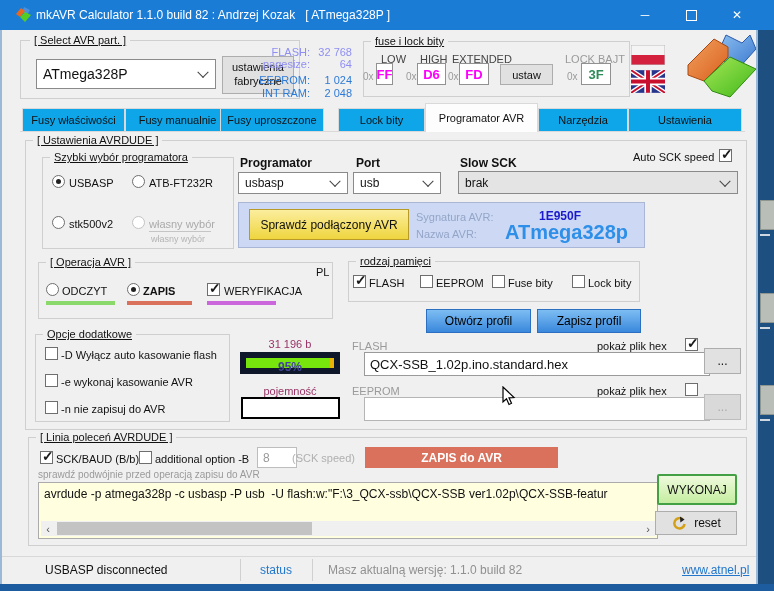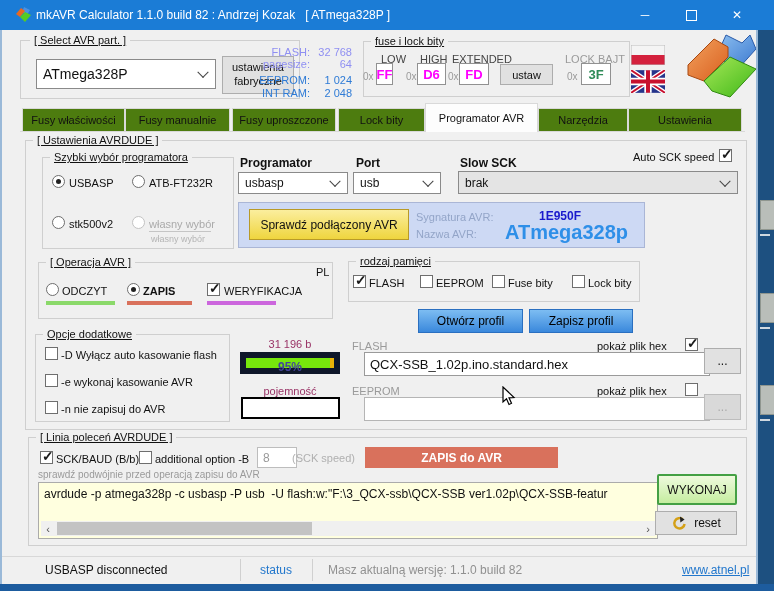--- a/index.html
+++ b/index.html
@@ -27,25 +27,25 @@
        justify-content:center;text-align:center;font-size:11px;cursor:default;}
   .cb{width:13px;height:13px;background:#fff;border:1px solid #6e6e6e;box-sizing:border-box;}
   .cb.checked::after{content:"✓";position:absolute;left:1px;top:-4px;font-size:14px;font-weight:bold;color:#1a1a1a;}
   .radio{width:13px;height:13px;border-radius:50%;background:#fff;border:1px solid #6e6e6e;box-sizing:border-box;}
   .radio.selected::after{content:"";position:absolute;left:3px;top:3px;width:5px;height:5px;border-radius:50%;background:#222;}
   .radio.disabled{border-color:#c3c3c3;}
   .hexbox{background:#fff;border:1px solid #919191;box-sizing:border-box;display:flex;align-items:center;
           justify-content:center;font-size:13px;font-weight:bold;color:#ff00ff;}
   .ubar{height:4px;}
   
-  .tab{top:108px;height:24px;background:#4d7c0f;border:1px solid #d9d9d9;box-sizing:border-box;
+  .tab{top:108px;height:24px;background:#0ea5e9;border:1px solid #d9d9d9;box-sizing:border-box;
        display:flex;align-items:center;justify-content:center;font-size:11px;}
   .tab.active{top:103px;height:29px;background:#fdfdfd;border-bottom:none;z-index:3;}
   .bluebtn{background:linear-gradient(#7dbdf2,#3a88dc);border:1px solid #2a6fc0;box-sizing:border-box;
-           display:flex;align-items:center;justify-content:center;font-size:12px;color:#000;}
+           display:flex;align-items:center;justify-content:center;font-size:12px;color:#000;margin-left:8px;}
   .field{background:#fff;border:1px solid #9a9a9a;box-sizing:border-box;display:flex;align-items:center;
          padding-left:5px;font-size:13px;margin-left:12px;}
   .desk-icon{background:#b9beb9;border:1px solid #8f968f;}
 </style>
 </head>
 <body>
 
 <div class="stage">
 
   <div class="abs titlebar">
@@ -143,21 +143,21 @@
     <polygon points="18,48 44,24 70,36 44,64 26,58" fill="url(#lg-g)" stroke="#2f8a10" stroke-width="1"></polygon>
   </svg>
 
   <div class="abs" style="left:20px;top:131px;width:725px;height:1px;background:#d9d9d9"></div>
   <div class="abs tab" style="left:22px;width:103px">
       <span>Fusy właściwości</span>
     </div>
   <div class="abs tab" style="left:125px;width:105px">
       <span>Fusy manualnie</span>
     </div>
-  <div class="abs tab" style="left:232px;width:104px">
+  <div class="abs tab" style="left:220px;width:104px">
       <span>Fusy uproszczone</span>
     </div>
   <div class="abs tab" style="left:338px;width:87px">
       <span>Lock bity</span>
     </div>
   <div class="abs tab active" style="left:425px;width:113px">
       <span>Programator AVR</span>
     </div>
   <div class="abs tab" style="left:538px;width:90px">
       <span>Narzędzia</span>

